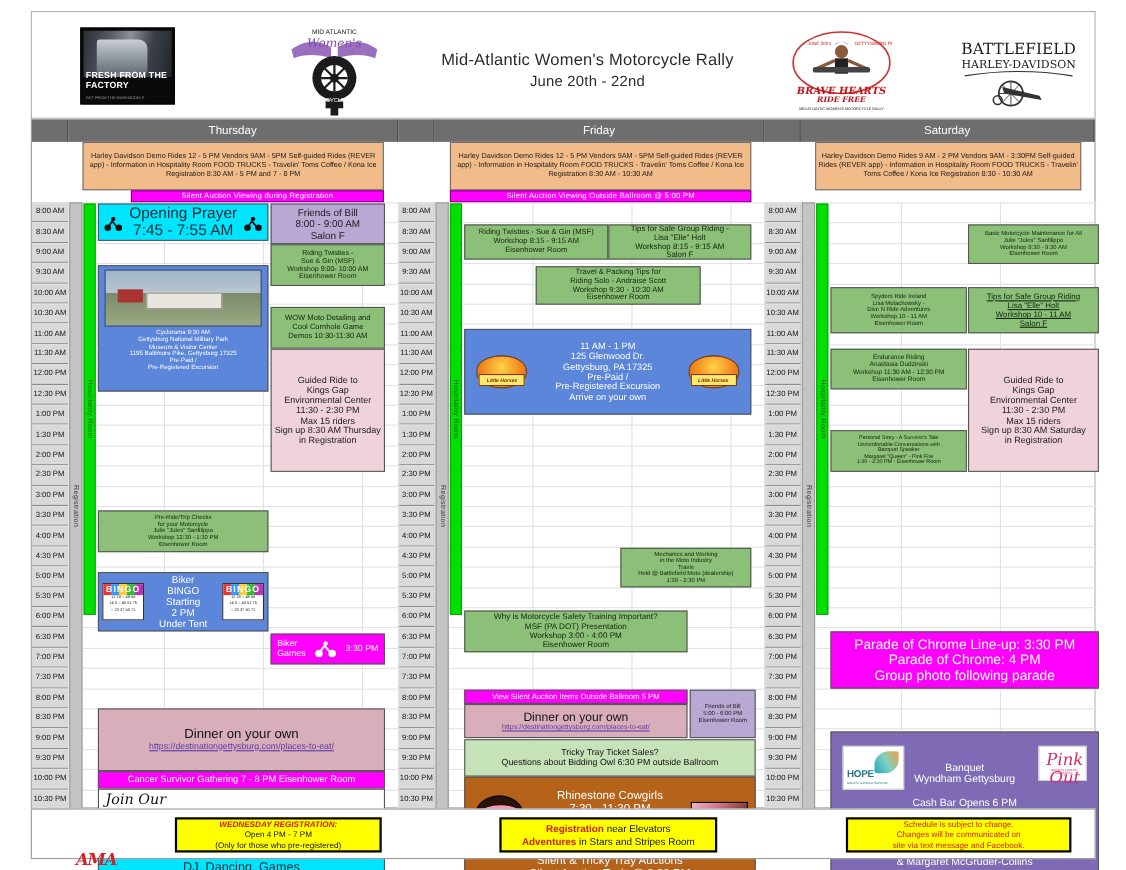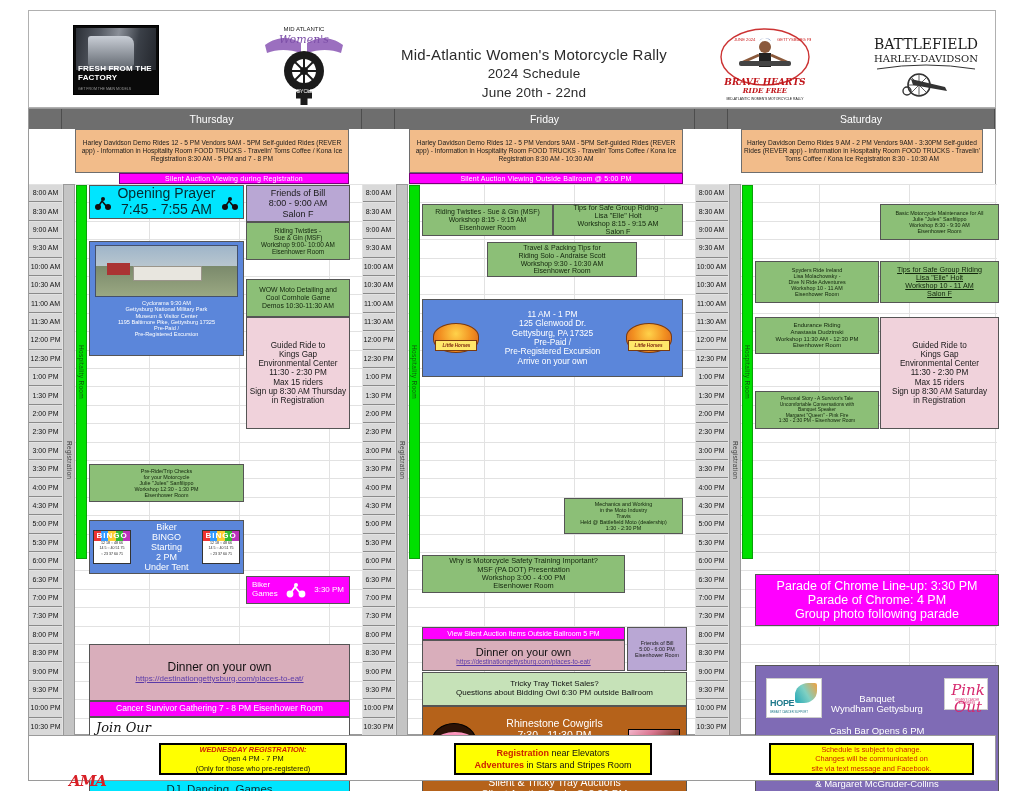--- a/index.html
+++ b/index.html
@@ -159,21 +159,20 @@
           <line x1="34" y1="43" x2="52" y2="61"></line>
             <line x1="52" y1="43" x2="34" y2="61"></line>
         </g>
         <path d="M43 70 v16 M35 76 h16" stroke="#1b1b1b" stroke-width="7" fill="none"></path>
         <text x="43" y="74" font-size="5.2" text-anchor="middle" fill="#fff" font-family="Liberation Sans, sans-serif">MOTORCYCLE RALLY</text>
       </svg>
     </div>
 
     <div class="title">
       <div>Mid-Atlantic Women's Motorcycle Rally</div>
-      <div class="t2">2024 Schedule</div>
       <div class="t2">June 20th - 22nd</div>
     </div>
 
     <div class="logo-box logo-brave">
       <svg viewBox="0 0 92 80" width="92" height="80" aria-hidden="true">
         <ellipse cx="46" cy="34" rx="44" ry="28" fill="#fff" stroke="#c33" stroke-width="1.4"></ellipse>
         <text x="15" y="18" font-size="4.2" fill="#c22" font-family="Liberation Sans, sans-serif">JUNE 2024</text>
         <text x="58" y="18" font-size="4.2" fill="#c22" font-family="Liberation Sans, sans-serif">GETTYSBURG PA</text>
         <circle cx="46" cy="24" r="6" fill="#8b5a3c"></circle>
         <path d="M40 18 q6 -6 12 0 q-2 -3 -6 -3 q-4 0 -6 3" fill="#1a3f8f"></path>

